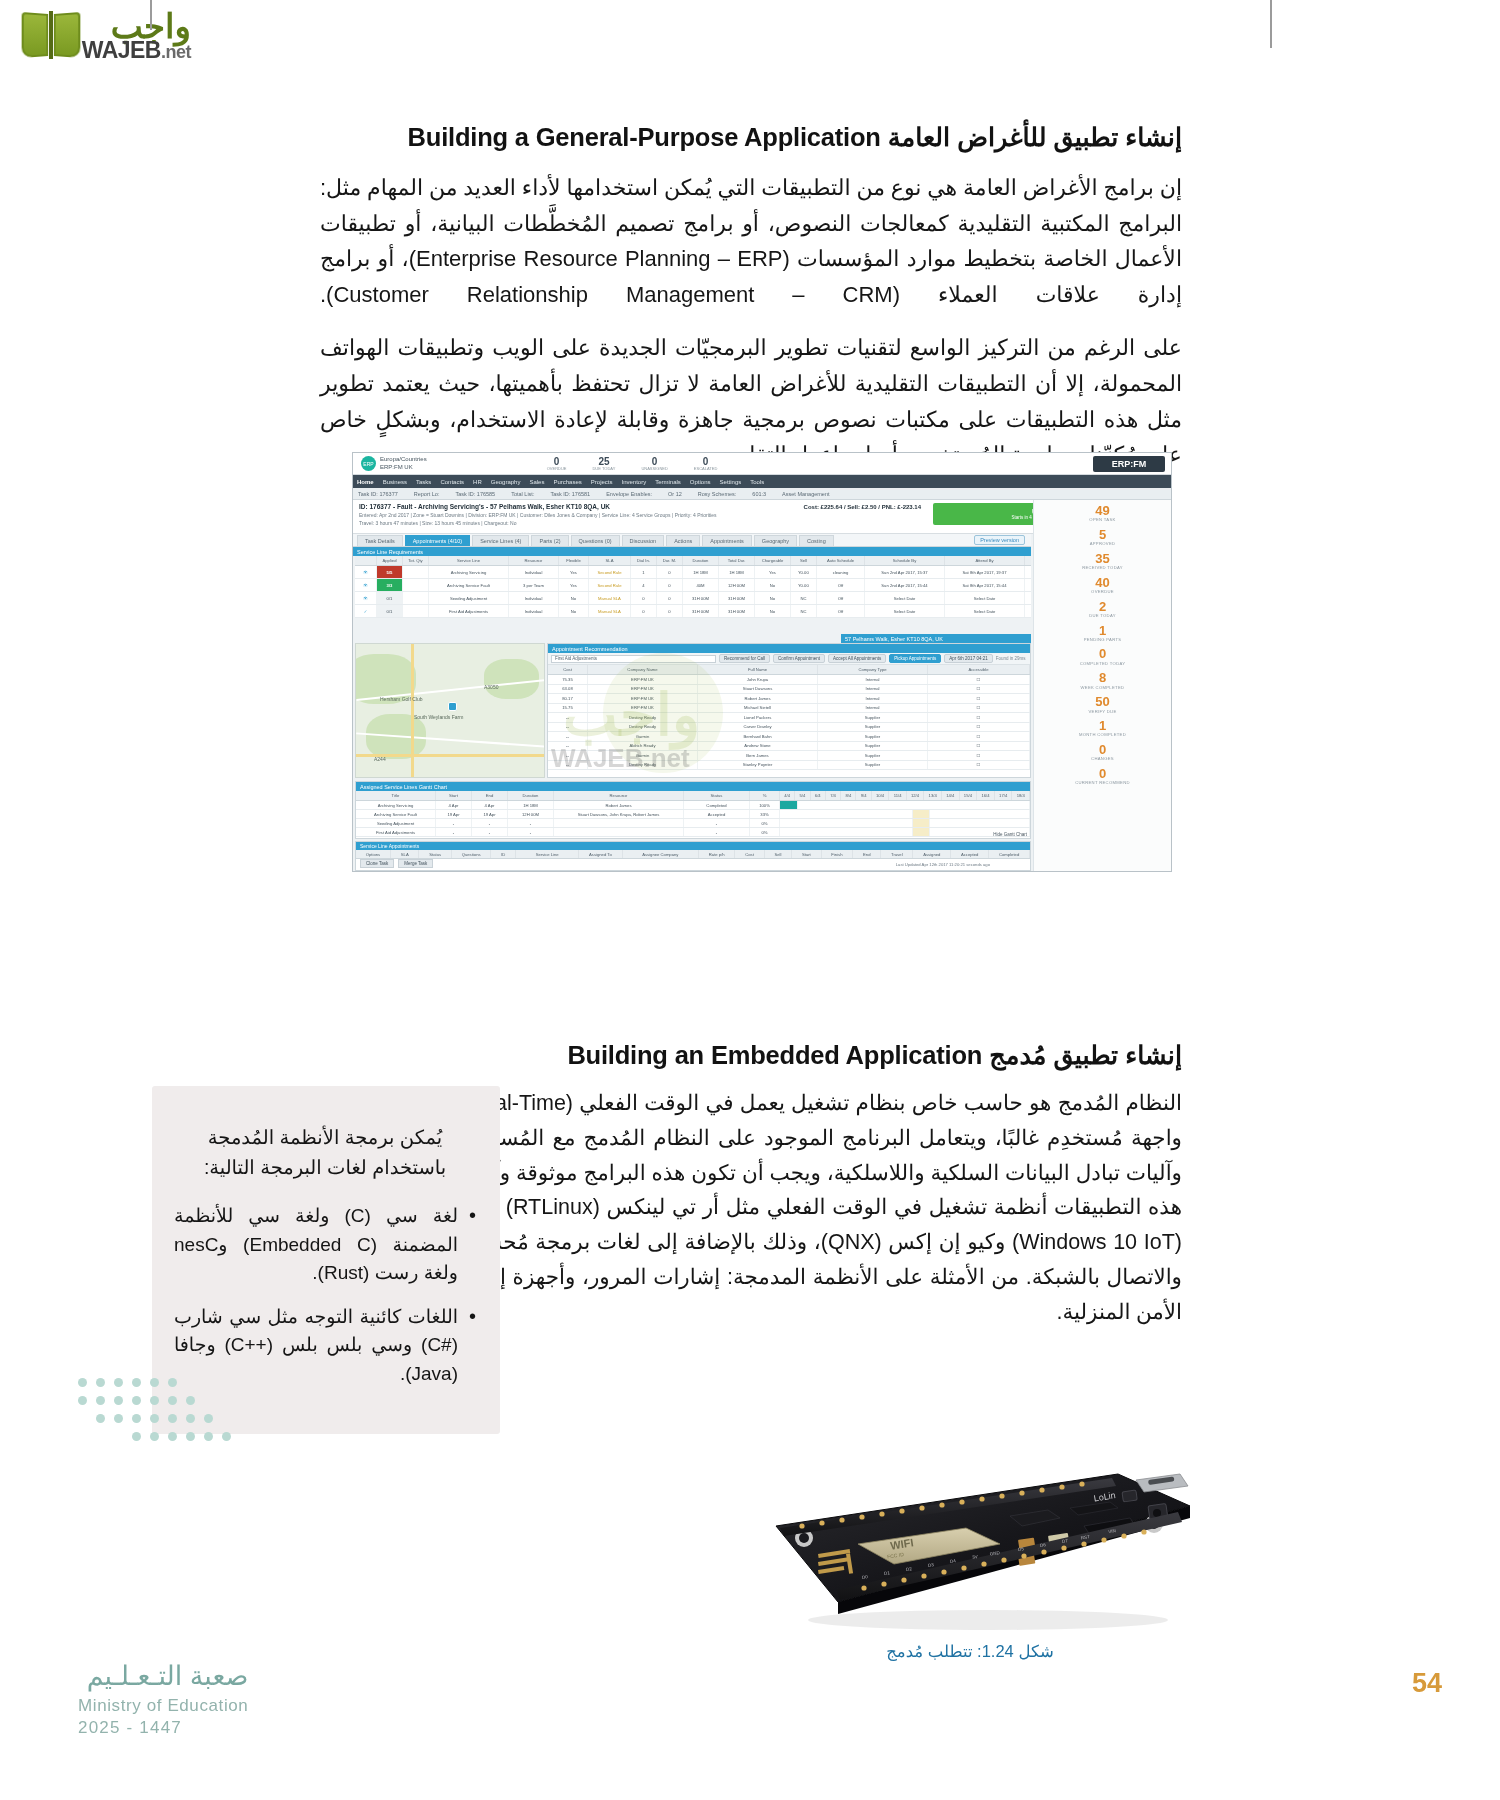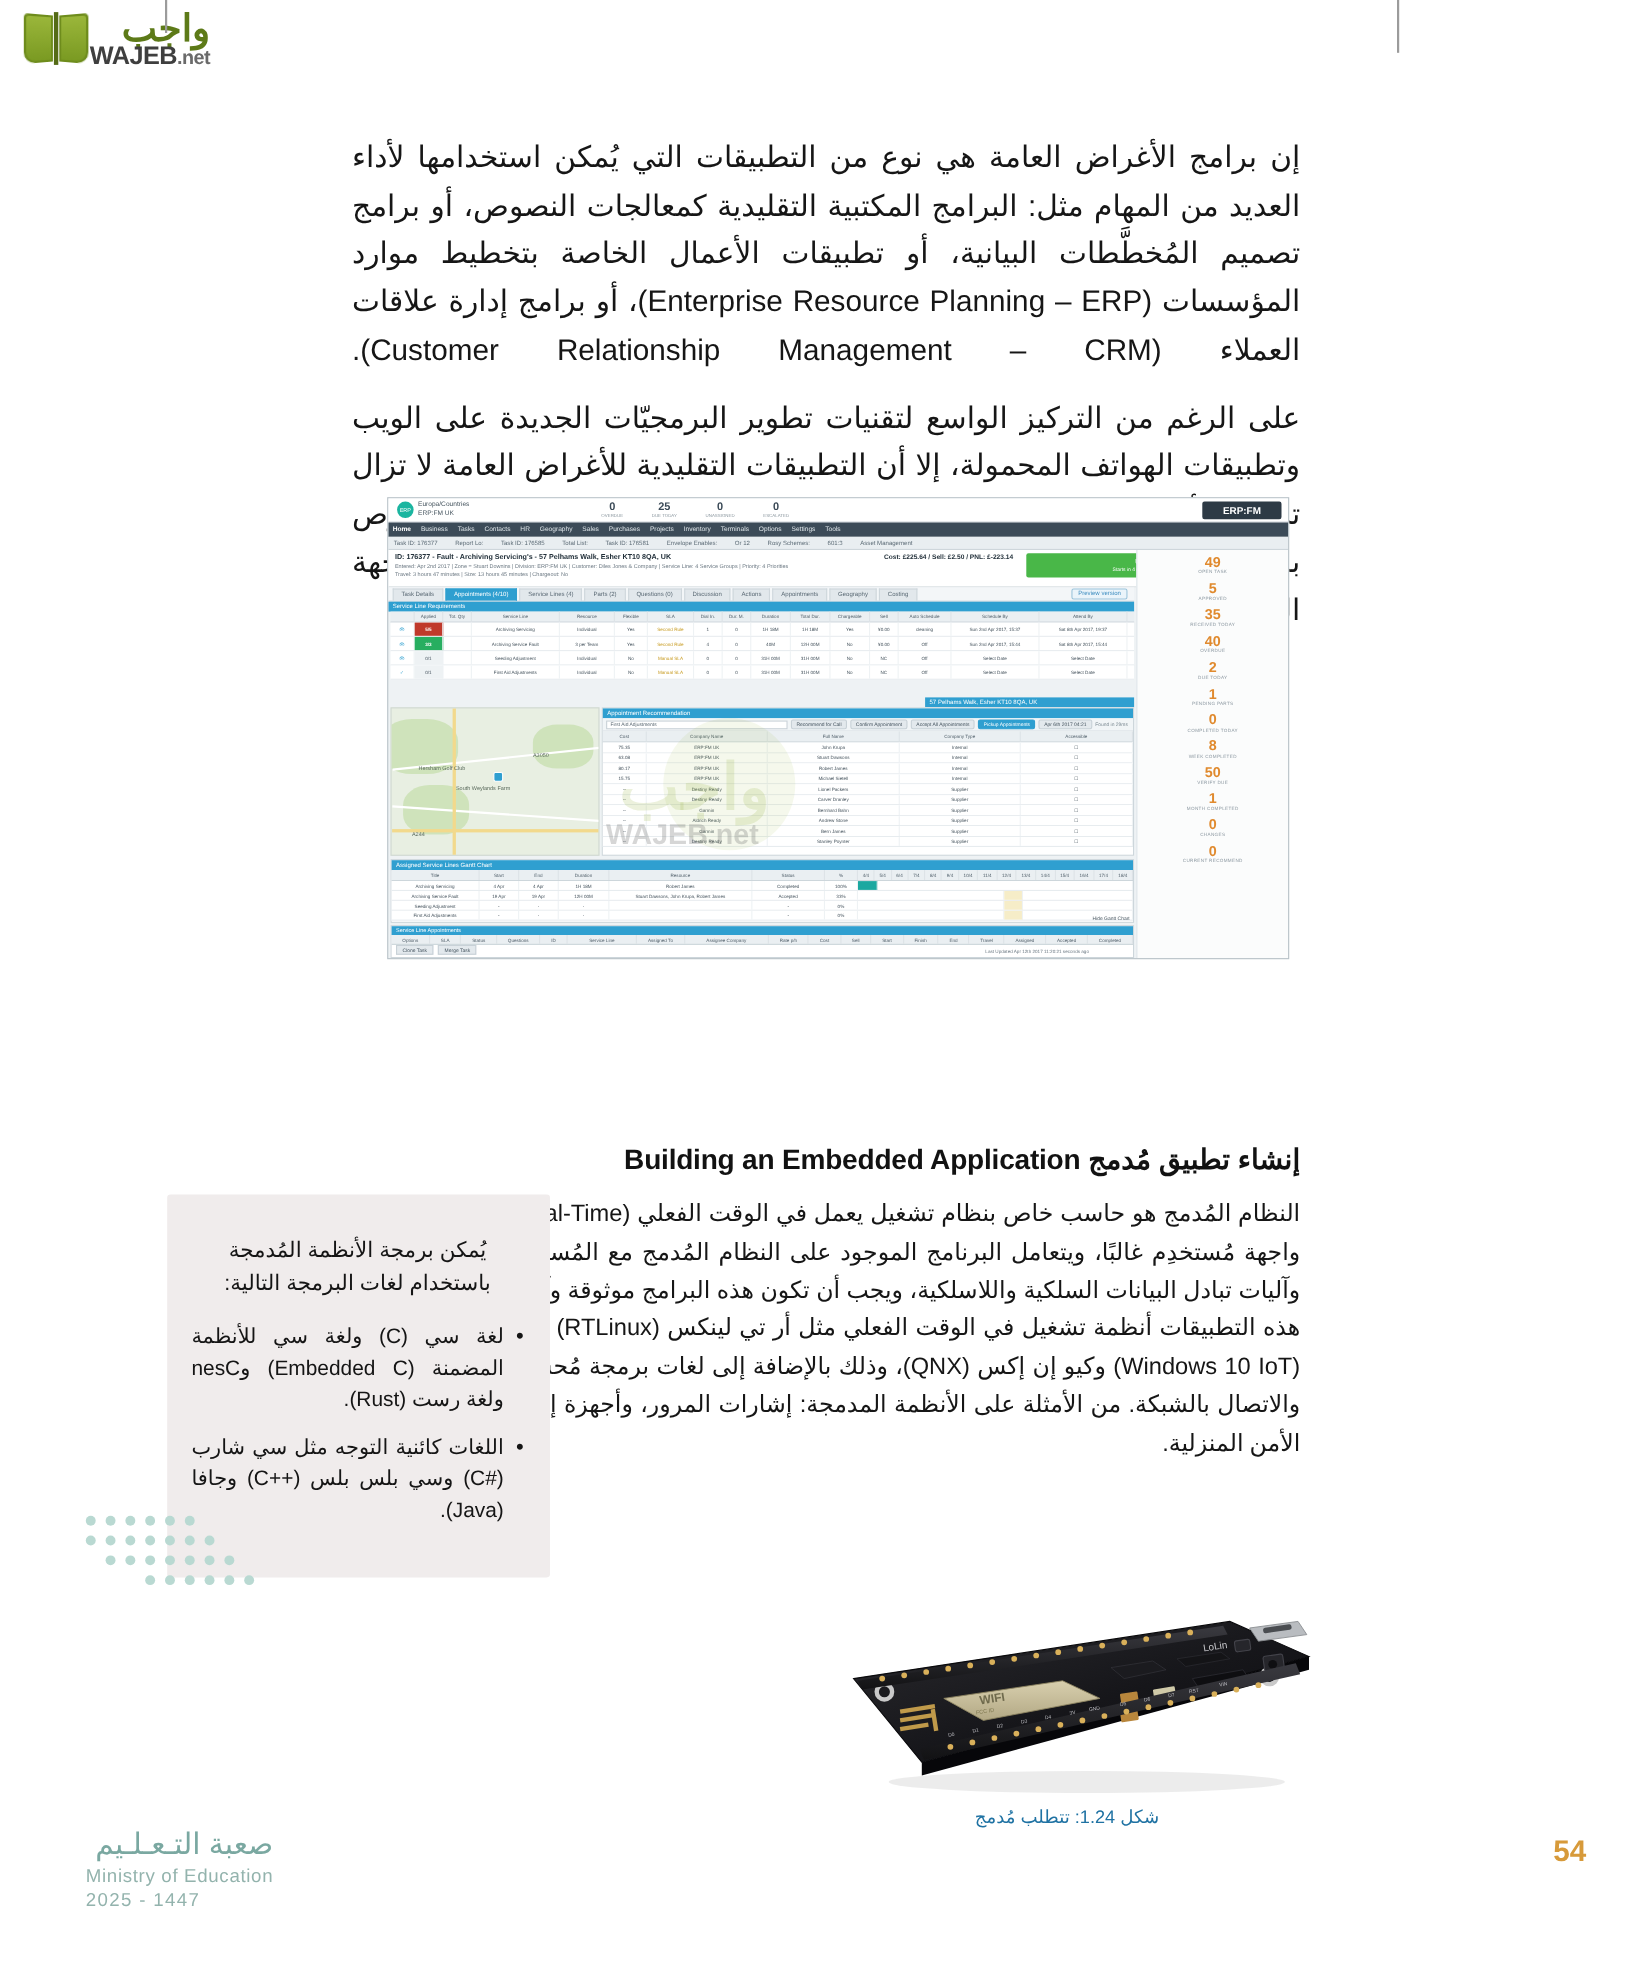--- a/index.html
+++ b/index.html
@@ -78,21 +78,21 @@
     font-weight: bold;
     color: #121212;
     line-height: 1.25;
     margin-bottom: 16px;
     text-align: right;
     letter-spacing: -0.2px;
   }
   h2.section-title .en { unicode-bidi: embed; }
 
   p.body {
-    font-size: 27px;
+    font-size: 22px;
     line-height: 1.62;
     color: #161616;
     text-align: justify;
     text-align-last: justify;
     margin-bottom: 18px;
     word-spacing: -0.5px;
   }
   p.body.last-right { text-align-last: right; }
 
   
@@ -386,20 +386,24 @@
     <div class="book-icon">
       <span class="leaf l"></span>
         <span class="leaf r"></span>
         <span class="spine"></span>
     </div>
   </div>
   <div class="edge-line"></div>
   <div class="right-rule"></div>
 
   <div class="content">
+    <h2 class="section-title">
+      <span>إنشاء تطبيق للأغراض العامة</span>
+      <span class="en">Building a General-Purpose Application</span>
+    </h2>
     <p class="body">إن برامج الأغراض العامة هي نوع من التطبيقات التي يُمكن استخدامها لأداء العديد من المهام مثل: البرامج المكتبية التقليدية كمعالجات النصوص، أو برامج تصميم المُخطَّطات البيانية، أو تطبيقات الأعمال الخاصة بتخطيط موارد المؤسسات (Enterprise Resource Planning – ERP)، أو برامج إدارة علاقات العملاء (Customer Relationship Management – CRM).</p>
     <p class="body last-right">على الرغم من التركيز الواسع لتقنيات تطوير البرمجيّات الجديدة على الويب وتطبيقات الهواتف المحمولة، إلا أن التطبيقات التقليدية للأغراض العامة لا تزال تحتفظ بأهميتها، حيث يعتمد تطوير مثل هذه التطبيقات على مكتبات نصوص برمجية جاهزة وقابلة لإعادة الاستخدام، وبشكلٍ خاص على مُكوِّنات واجهة المُستخدِم وأدوات إعداد التقارير.</p>
   </div>
 
   <div class="figure-erp">
     <div class="erp-shot">
 
       <div class="erp-topbar">
         <div class="erp-brand">ERP:FM</div>
         <div class="erp-kpis">

